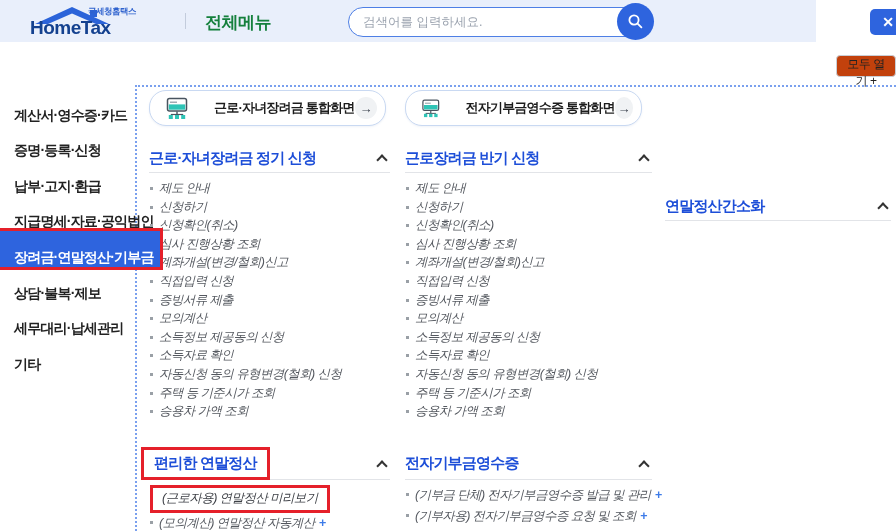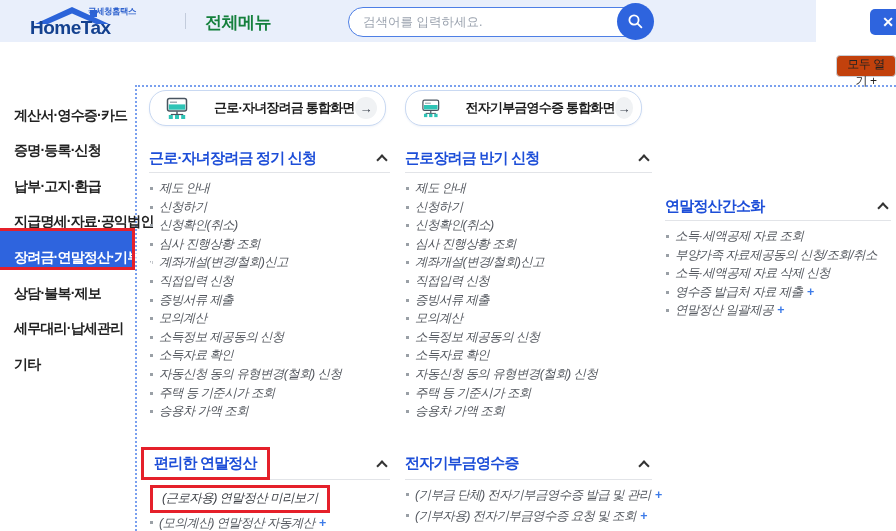--- a/index.html
+++ b/index.html
@@ -21,21 +21,21 @@
   .search-input::placeholder { color:#9AA2AE; }
   .search-btn { position:absolute; left:617px; top:3px; width:37px; height:37px; border-radius:50%; background:#2E64DE; border:none; cursor:pointer; display:flex; align-items:center; justify-content:center; }
   .close-btn { position:absolute; left:870px; top:9px; width:36px; height:26px; border-radius:5px; background:#2E64DE; border:none; color:#fff; font-size:14px; font-weight:700; cursor:pointer; display:flex; align-items:center; justify-content:center; }
   
   .expand-all { position:absolute; left:836px; top:55px; height:22px; padding:0 10px; background:#c2410c; border:1px solid #C9CED6; border-radius:4px; font-size:12px; color:#222; cursor:pointer; font-family:inherit; letter-spacing:-0.5px; }
   
   .content-frame { position:absolute; left:135px; top:85px; width:761px; height:446px; border-top:2px dotted #7AA0EE; border-left:2px dotted #7AA0EE; pointer-events:none; }
   
   .sidebar { position:absolute; left:0; top:89px; width:135px; }
   .side-item { height:35.6px; display:flex; align-items:flex-end; padding-left:14px; font-size:14px; font-weight:700; color:#222; letter-spacing:-0.8px; cursor:pointer; white-space:nowrap; }
-  .side-item.active { background:#2E64DE; color:#fff; width:132px; position:relative; z-index:3; }
+  .side-item.active { background:#2E64DE; color:#fff; width:160px; position:relative; z-index:3; }
   .side-item.annotated { outline:3px solid #E5202A; }
   
   .col { position:absolute; top:90px; }
   #col1 { left:149px; width:241px; }
   #col2 { left:405px; width:247px; }
   #col3 { left:665px; width:226px; top:148px;margin-top:48px; }
   
   .quick-btn { width:237px; height:36px; margin-bottom:22px; background:#fff; border:1px solid #C9D9F2; border-radius:17px; display:flex; align-items:center; padding:0 8px 0 14px; cursor:pointer; box-shadow:0 1px 2px rgba(120,150,200,.12); font-family:inherit; }
   .quick-btn .qlabel { font-size:13px; font-weight:700; color:#1c1c1c; letter-spacing:-0.8px; margin-left:24px; white-space:nowrap; }
   .arrow-circle { margin-left:auto; width:22px; height:22px; border-radius:50%; background:#F0F2F4; display:flex; align-items:center; justify-content:center; font-size:13px; color:#3E4450; }
@@ -333,37 +333,15 @@
 
 <div class="col" id="col3">
   <div>
 
       <div class="section">
         <div class="section-head">
           <span class="sec-title">연말정산간소화</span>
           <span class="chev"></span>
         </div>
         <div class="rule"></div>
-        <ul class="menu-list">
-
-            <li class="menu-item">
-              <span class="lbl">소득·세액공제 자료 조회</span>
-            </li>
-
-            <li class="menu-item">
-              <span class="lbl">부양가족 자료제공동의 신청/조회/취소</span>
-            </li>
-
-            <li class="menu-item">
-              <span class="lbl">소득·세액공제 자료 삭제 신청</span>
-            </li>
-
-            <li class="menu-item">
-              <span class="lbl">영수증 발급처 자료 제출</span><span class="plus">+</span>
-            </li>
-
-            <li class="menu-item">
-              <span class="lbl">연말정산 일괄제공</span><span class="plus">+</span>
-            </li>
-          </ul>
       </div>
     </div>
 </div>
 
 </body></html>

